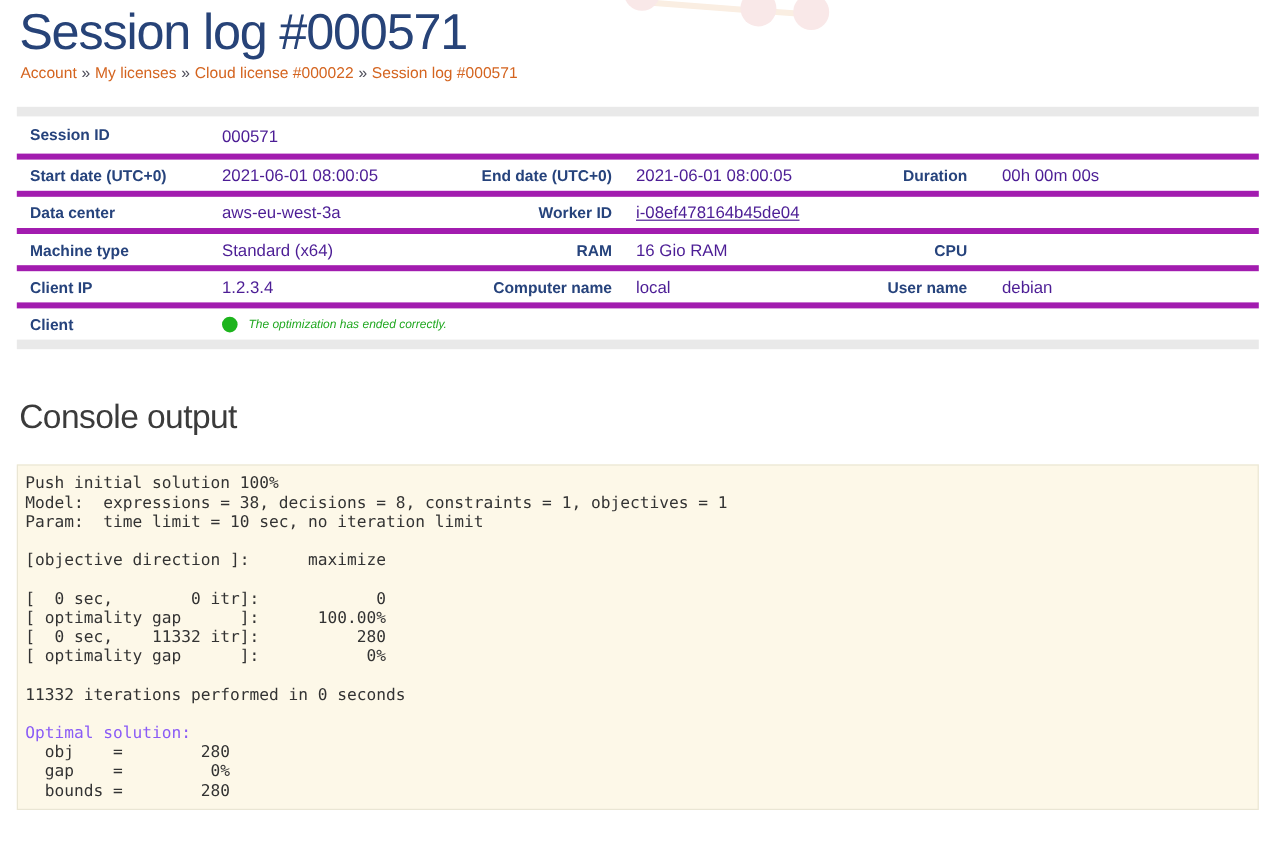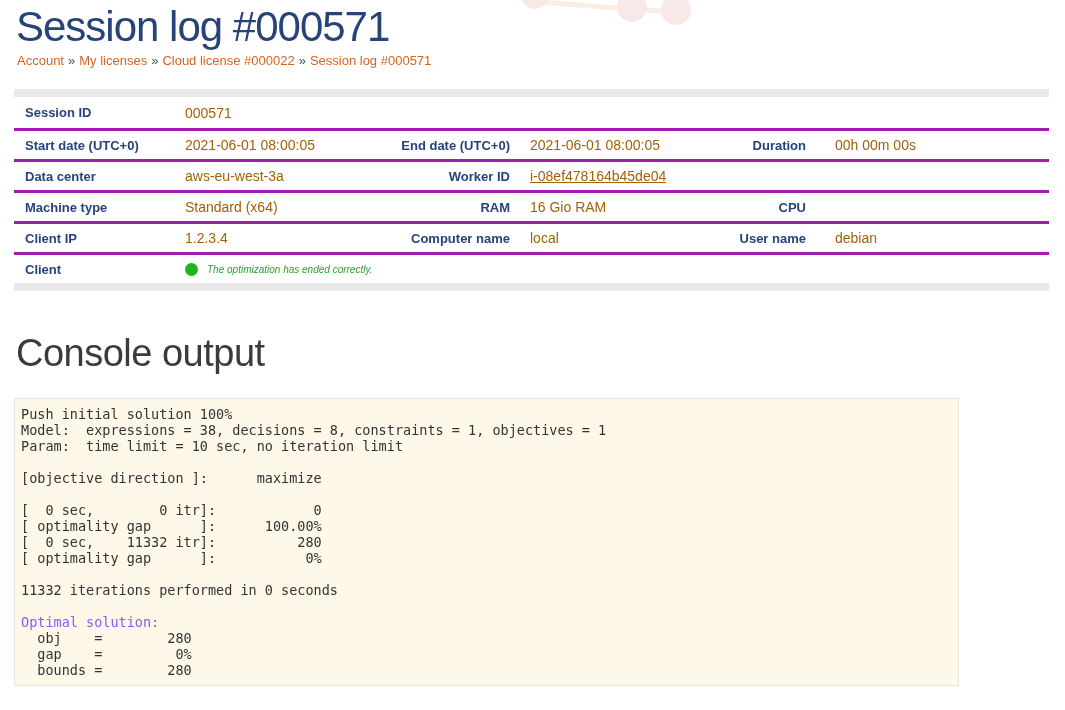--- a/index.html
+++ b/index.html
@@ -19,43 +19,43 @@
   .breadcrumb a { color: #d4641f; text-decoration: none; cursor: pointer; }
   .breadcrumb .sep { color: #4c4c58; margin: 0 4px; }
 
   .session-table { margin: 21px 14px 0 14px; width: 1035px; }
   .tbar { height: 8px; background: #e9e9e9; }
   .trow {
     display: grid;
     grid-template-columns: 171px 160px 170px 186px 110px 1fr;
     align-items: center; height: 31px;
   }
-  .trow + .trow { border-top: 3px solid #a21caf; }
+  .trow + .trow { border-top: 5px solid #a21caf; }
   .rows { padding: 0; }
   .lbl { font-size: 13px; font-weight: bold; color: #26437c; padding-left: 11px; }
   .lbl.r { text-align: right; padding-left: 0; padding-right: 5px; }
-  .val { font-size: 14px; color: #a16207; }
+  .val { font-size: 14px; color: #4c1d95; }
   .val.c4 { padding-left: 15px; }
   .val.c6 { padding-left: 24px; }
   .span5 { grid-column: 2 / 7; }
   .span3 { grid-column: 4 / 7; text-decoration: underline; }
   .status-cell { display: flex; align-items: center; }
   .status-dot {
     width: 13px; height: 13px; border-radius: 50%;
     background: #1db41d; display: inline-block; margin-right: 9px; flex: 0 0 auto;
   }
   .status-text { font-size: 10px; font-style: italic; color: #22a822; }
 
   h2.console-heading {
     margin: 41px 0 0 16px;
-    font-size: 38px; font-weight: 300; letter-spacing: -0.5px;
+    font-size: 28px; font-weight: 300; letter-spacing: -0.5px;
     color: #3b3b3b;
   }
   pre.console {
-    margin: 23px 14px 0 14px; width: 945px; height: 288px;
+    margin: 23px 14px 0 14px; width: 1035px; height: 288px;
     padding: 7px 8px 7px 6px;
     background: #fdf8e8; border: 1px solid #eae6d4;
     font-family: "DejaVu Sans Mono", monospace;
     font-size: 13.5px; line-height: 16px; color: #333333;
     white-space: pre; overflow: hidden;
   }
   pre.console .kw-underline { }
   pre.console .kw-teal { color: #8b5cf6; }
 </style>
 </head>

